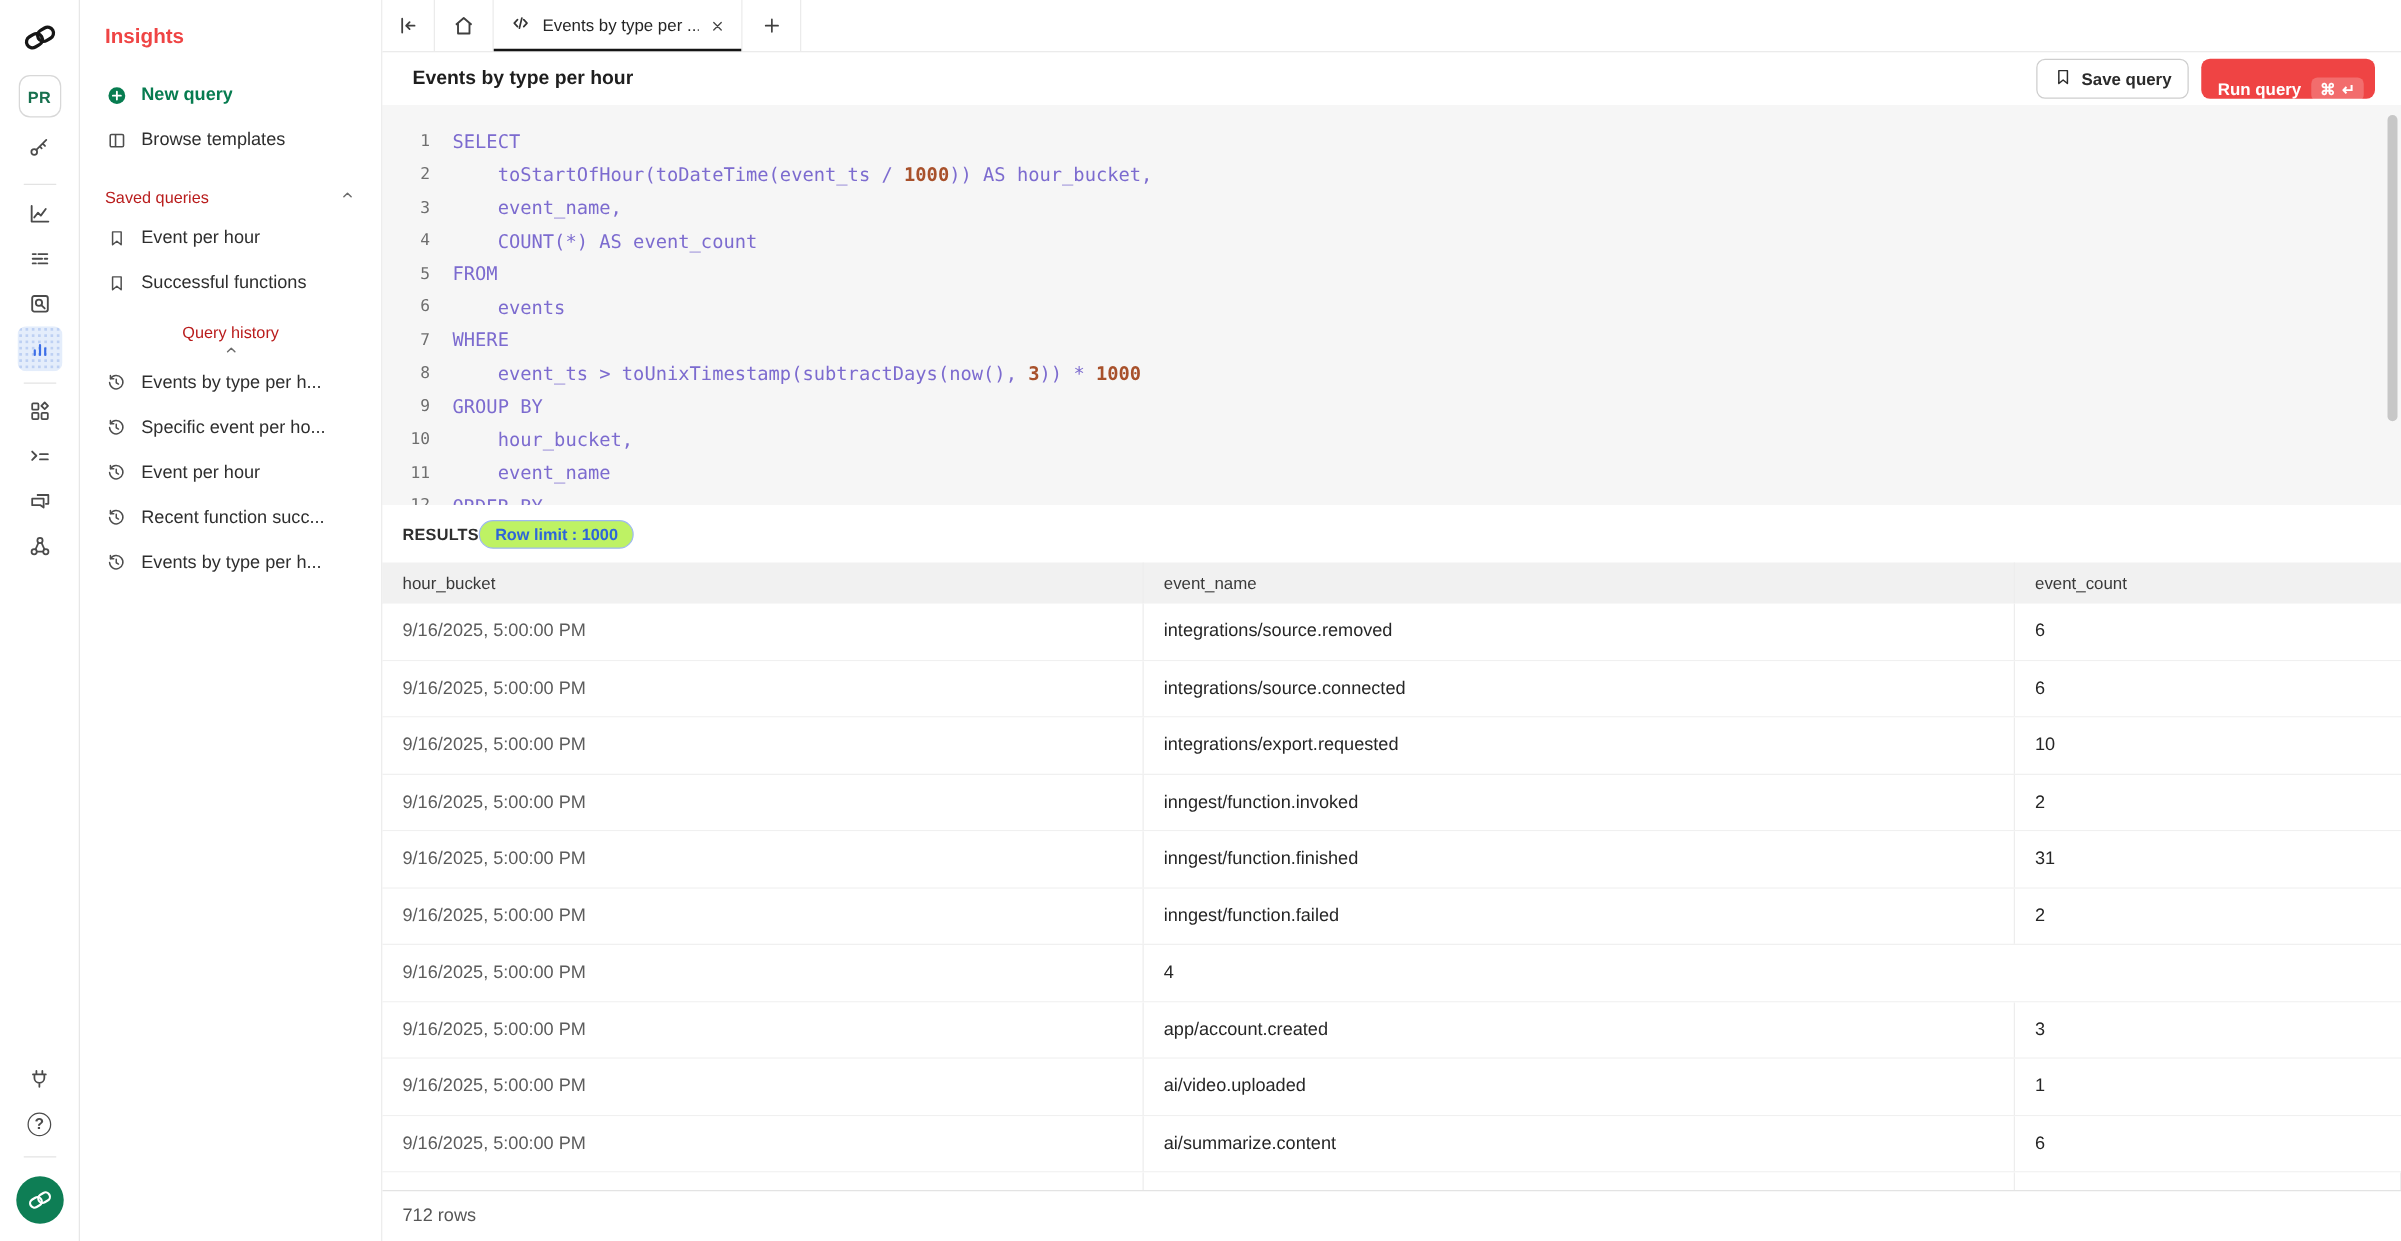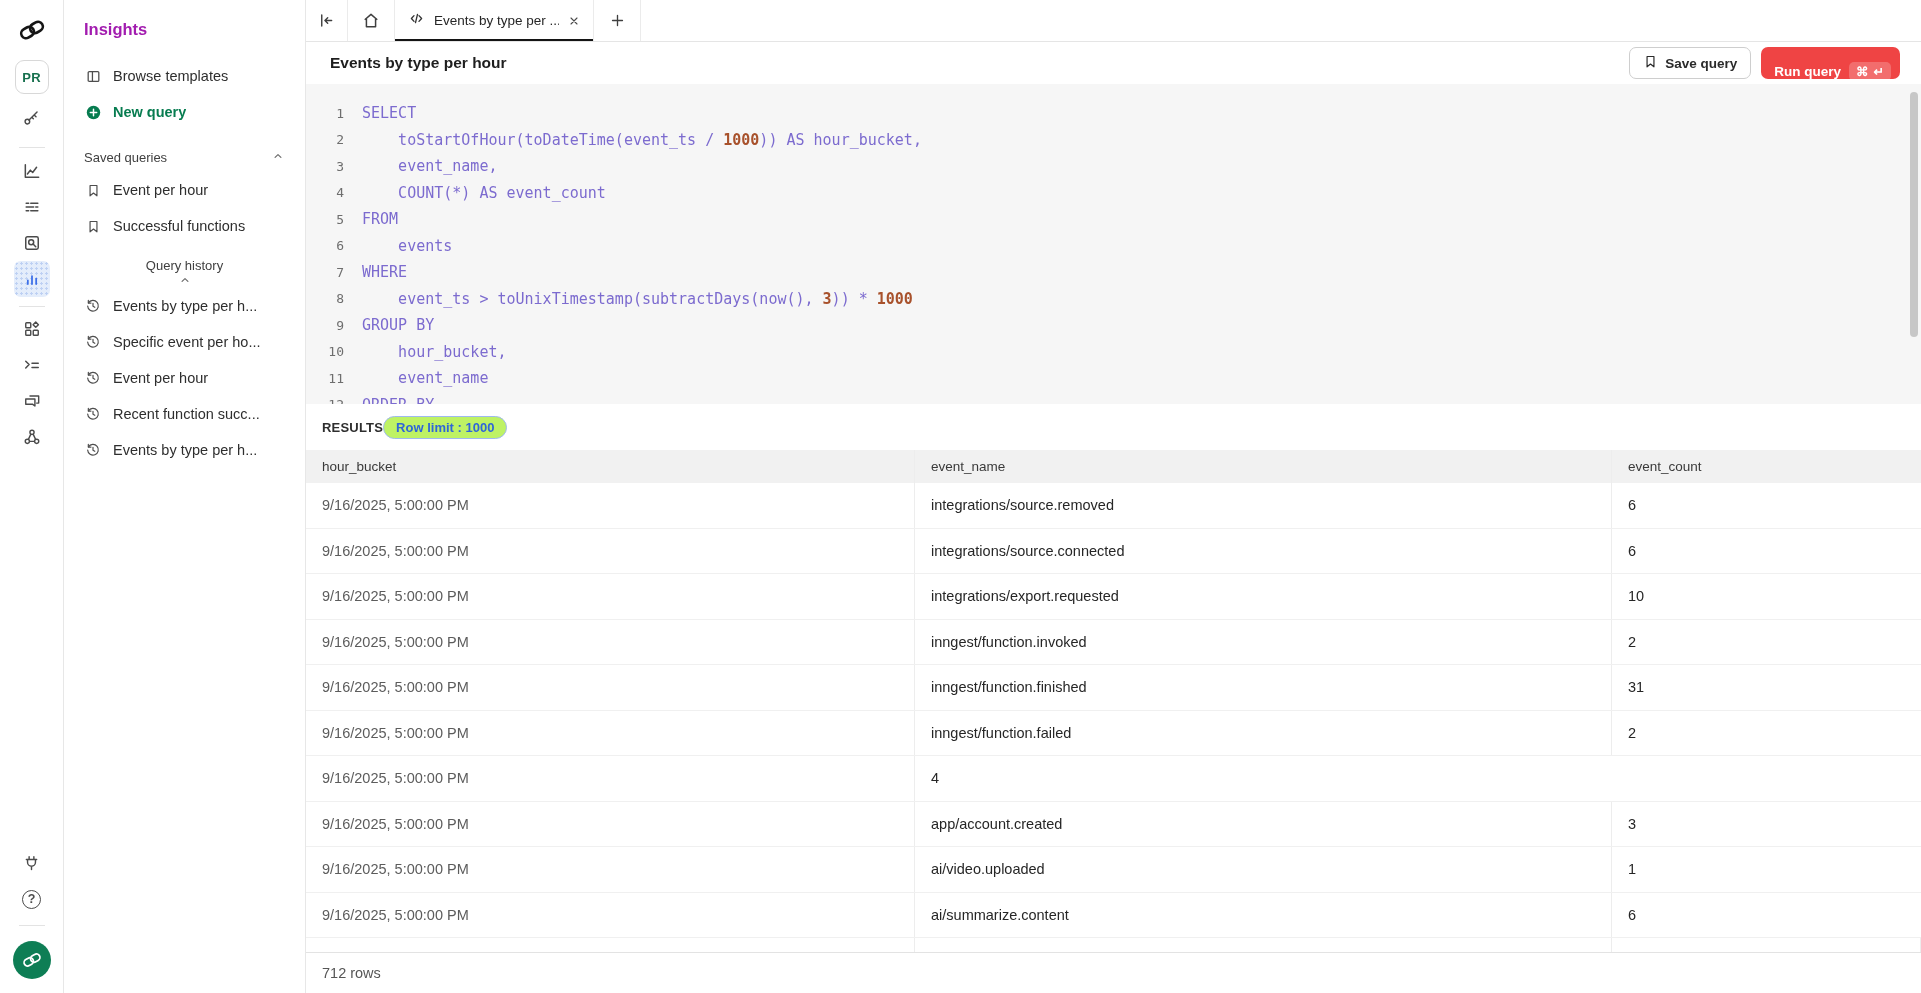--- a/index.html
+++ b/index.html
@@ -25,29 +25,29 @@
   .rail-divider { width:26px; height:1px; background:#E3E3E3; }
   .spacer { flex:1; }
   .help-circle { width:19px; height:19px; border:1.7px solid #4B4B4B; border-radius:50%;
                  display:flex; align-items:center; justify-content:center;
                  font-size:12.5px; font-weight:700; color:#4B4B4B; }
   .avatar { margin-top:15px; width:38px; height:38px; border-radius:50%; background:#0E7E55;
             display:flex; align-items:center; justify-content:center; color:#fff; cursor:pointer; }
 
   
   .sidebar { width:242px; flex:0 0 242px; border-right:1px solid #E7E7E7; padding:16px 12px 0 12px; }
-  .sb-title { font-size:16.5px; font-weight:700; color:#a21caf; padding-left:8px; line-height:26px; }
+  .sb-title { font-size:16.5px; font-weight:700; color:#ef4444; padding-left:8px; line-height:26px; }
   .sb-actions { margin-top:16px; }
   .sb-row { height:36px; display:flex; align-items:center; gap:11px; padding:0 8px; border-radius:6px;
             font-size:14.5px; color:#2E2E2E; cursor:pointer; }
   .sb-row .ic { width:18px; display:flex; justify-content:center; color:#4E4E4E; }
   .sb-row.accent { color:#077C50; font-weight:600; }
   .sb-row.accent .ic { color:#077C50; }
   .sb-sec-head { margin-top:12px; height:30px; display:flex; align-items:center; justify-content:space-between;
-                 padding:0 8px; font-size:13px; color:#404040; cursor:pointer; }
+                 padding:0 8px; font-size:13px; color:#b91c1c; cursor:pointer; }
   .sb-sec-head .chev { color:#6B6B6B; }
   .sb-sec-head.second { margin-top:14px;flex-direction:column; }
   .sb-item-label { white-space:nowrap; overflow:hidden; }
 
   
   .main { flex:1; display:flex; flex-direction:column; min-width:0; }
 
   .tabbar { height:42px; flex:0 0 42px; display:flex; border-bottom:1px solid #E5E5E5; background:#fff; }
   .tbtn { display:flex; align-items:center; justify-content:center; border-right:1px solid #EBEBEB;
           color:#3F3F3F; cursor:pointer; }
@@ -195,37 +195,37 @@
           <rect x="2.6" y="8.2" width="10.6" height="7.6" rx="3.8"></rect>
           <rect x="10.8" y="8.2" width="10.6" height="7.6" rx="3.8"></rect>
         </g>
       </svg>
     </div>
   </div>
 
   <div class="sidebar">
     <div class="sb-title">Insights</div>
     <div class="sb-actions">
+        <div class="sb-row accent">
+          <span class="ic">
+            <svg width="17" height="17" viewBox="0 0 24 24">
+              <circle cx="12" cy="12" r="9.5" fill="currentColor"></circle>
+              <path d="M12 7.5v9M7.5 12h9" stroke="#fff" stroke-width="2.1" stroke-linecap="round"></path>
+            </svg>
+          </span>
+          <span class="sb-item-label">New query</span>
+        </div>
         <div class="sb-row">
           <span class="ic">
             <svg width="17" height="17" viewBox="0 0 24 24" fill="none" stroke="currentColor" stroke-width="1.8" stroke-linejoin="round">
               <rect x="4.5" y="5" width="15" height="14" rx="1.5"></rect>
               <path d="M10.5 5v14"></path>
             </svg>
           </span>
           <span class="sb-item-label">Browse templates</span>
-        </div>
-        <div class="sb-row accent">
-          <span class="ic">
-            <svg width="17" height="17" viewBox="0 0 24 24">
-              <circle cx="12" cy="12" r="9.5" fill="currentColor"></circle>
-              <path d="M12 7.5v9M7.5 12h9" stroke="#fff" stroke-width="2.1" stroke-linecap="round"></path>
-            </svg>
-          </span>
-          <span class="sb-item-label">New query</span>
         </div>
       </div>
     <div>
         <div class="sb-sec-head">
           <span>Saved queries</span>
           <span class="chev"><svg width="14" height="14" viewBox="0 0 24 24" fill="none" stroke="currentColor" stroke-width="2" stroke-linecap="round" stroke-linejoin="round">
               <path d="M7 14.5l5-5 5 5"></path>
             </svg></span>
         </div>
         <div class="sb-row">

